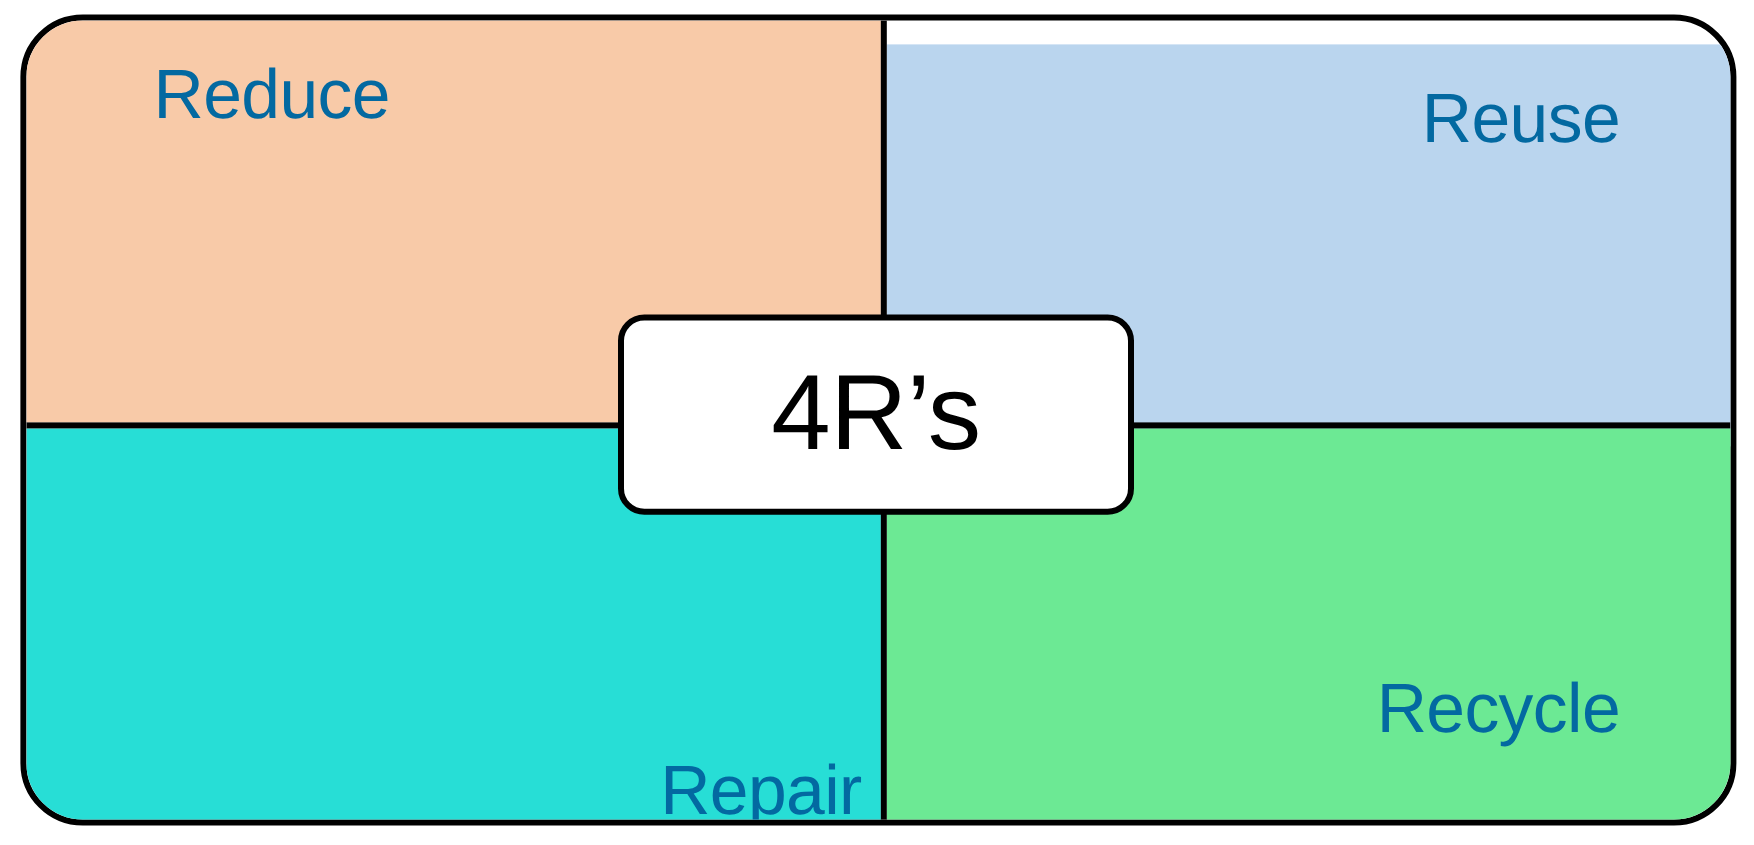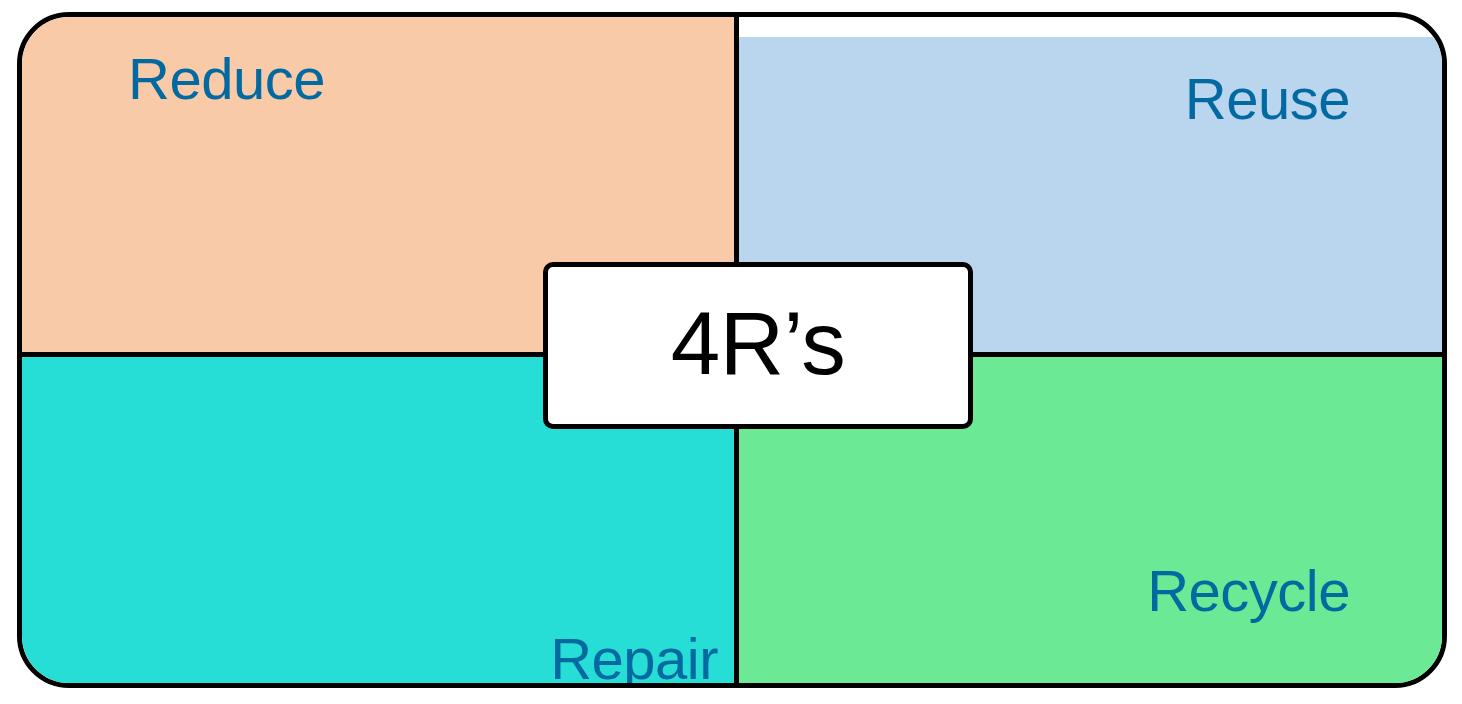--- a/index.html
+++ b/index.html
@@ -112,27 +112,26 @@
 
   
   .hub {
     position: absolute;
     left: 515px;
     top: 262px;
     width: 430px;
     height: 167px;
     background: #ffffff;
     border: 5px solid #000000;
-    border-radius: 10px;
+    border-radius: 22px;
     box-sizing: border-box;
     display: flex;
     align-items: center;
     justify-content: center;
     z-index: 5;
-    margin-left: 28px;
   }
   .hub .hub-label {
     font-size: 89px;
     line-height: 1;
     color: #000000;
     white-space: nowrap;
     letter-spacing: -0.5px;
     transform: translateY(-2px);
   }
 </style>

